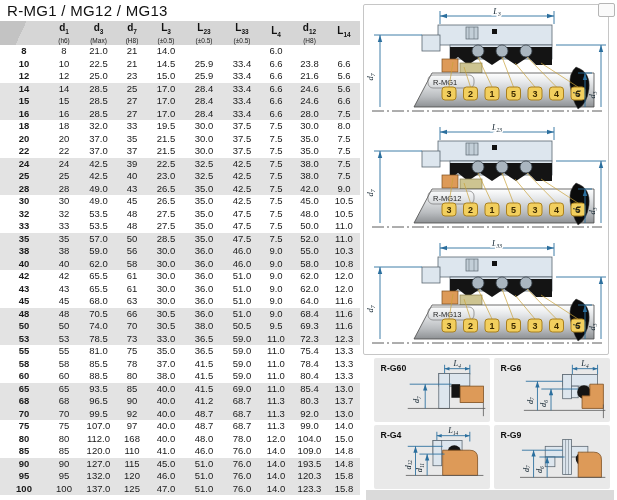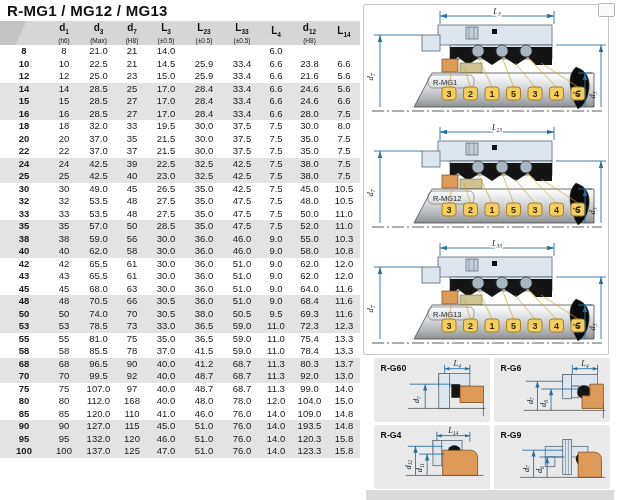--- a/index.html
+++ b/index.html
@@ -1,18 +1,18 @@
 <!DOCTYPE html>
 <html><head>
 <meta charset="utf-8">
 <style>
   html,body{margin:0;padding:0;background:#fff;}
   .page{position:relative;width:617px;height:500px;background:#fff;overflow:hidden;
         font-family:"Liberation Sans",sans-serif;}
-  .page-title{position:absolute;left:7px;top:2px;font-size:15px;font-weight:bold;
+  .page-title{position:absolute;left:7px;top:2px;font-size:15px;font-weight:normal;
         color:#111;letter-spacing:.3px;}
   
   .dim-table{position:absolute;left:0;top:21px;width:360px;border-collapse:collapse;
         table-layout:fixed;}
   .dim-table th{background:#d6d6d6;height:24px;padding:0;vertical-align:middle;}
   .dim-table th.corner{background:linear-gradient(115deg,#c3c3c3 45%,#d6d6d6 45%);}
   .h-main{font-size:10px;font-weight:bold;color:#111;line-height:10px;text-align:center;}
   .h-sub{font-size:6.5px;vertical-align:sub;}
   .h-note{font-size:6.5px;font-weight:normal;color:#222;line-height:7px;text-align:center;}
   .dim-table td{height:12.5px;line-height:12.5px;padding:0;font-size:9.5px;color:#1a1a1a;
@@ -230,20 +230,32 @@
           <td>25</td>
           <td>42.5</td>
           <td>40</td>
           <td>23.0</td>
           <td>32.5</td>
           <td>42.5</td>
           <td>7.5</td>
           <td>38.0</td>
           <td>7.5</td>
         </tr>
+        <tr class="band">
+          <td class="c0">28</td>
+          <td>28</td>
+          <td>49.0</td>
+          <td>43</td>
+          <td>26.5</td>
+          <td>35.0</td>
+          <td>42.5</td>
+          <td>7.5</td>
+          <td>42.0</td>
+          <td>9.0</td>
+        </tr>
         <tr>
           <td class="c0">30</td>
           <td>30</td>
           <td>49.0</td>
           <td>45</td>
           <td>26.5</td>
           <td>35.0</td>
           <td>42.5</td>
           <td>7.5</td>
           <td>45.0</td>
@@ -397,20 +409,44 @@
           <td class="c0">58</td>
           <td>58</td>
           <td>85.5</td>
           <td>78</td>
           <td>37.0</td>
           <td>41.5</td>
           <td>59.0</td>
           <td>11.0</td>
           <td>78.4</td>
           <td>13.3</td>
+        </tr>
+        <tr>
+          <td class="c0">60</td>
+          <td>60</td>
+          <td>88.5</td>
+          <td>80</td>
+          <td>38.0</td>
+          <td>41.5</td>
+          <td>59.0</td>
+          <td>11.0</td>
+          <td>80.4</td>
+          <td>13.3</td>
+        </tr>
+        <tr class="band">
+          <td class="c0">65</td>
+          <td>65</td>
+          <td>93.5</td>
+          <td>85</td>
+          <td>40.0</td>
+          <td>41.5</td>
+          <td>69.0</td>
+          <td>11.0</td>
+          <td>85.4</td>
+          <td>13.0</td>
         </tr>
         <tr class="band">
           <td class="c0">68</td>
           <td>68</td>
           <td>96.5</td>
           <td>90</td>
           <td>40.0</td>
           <td>41.2</td>
           <td>68.7</td>
           <td>11.3</td>

